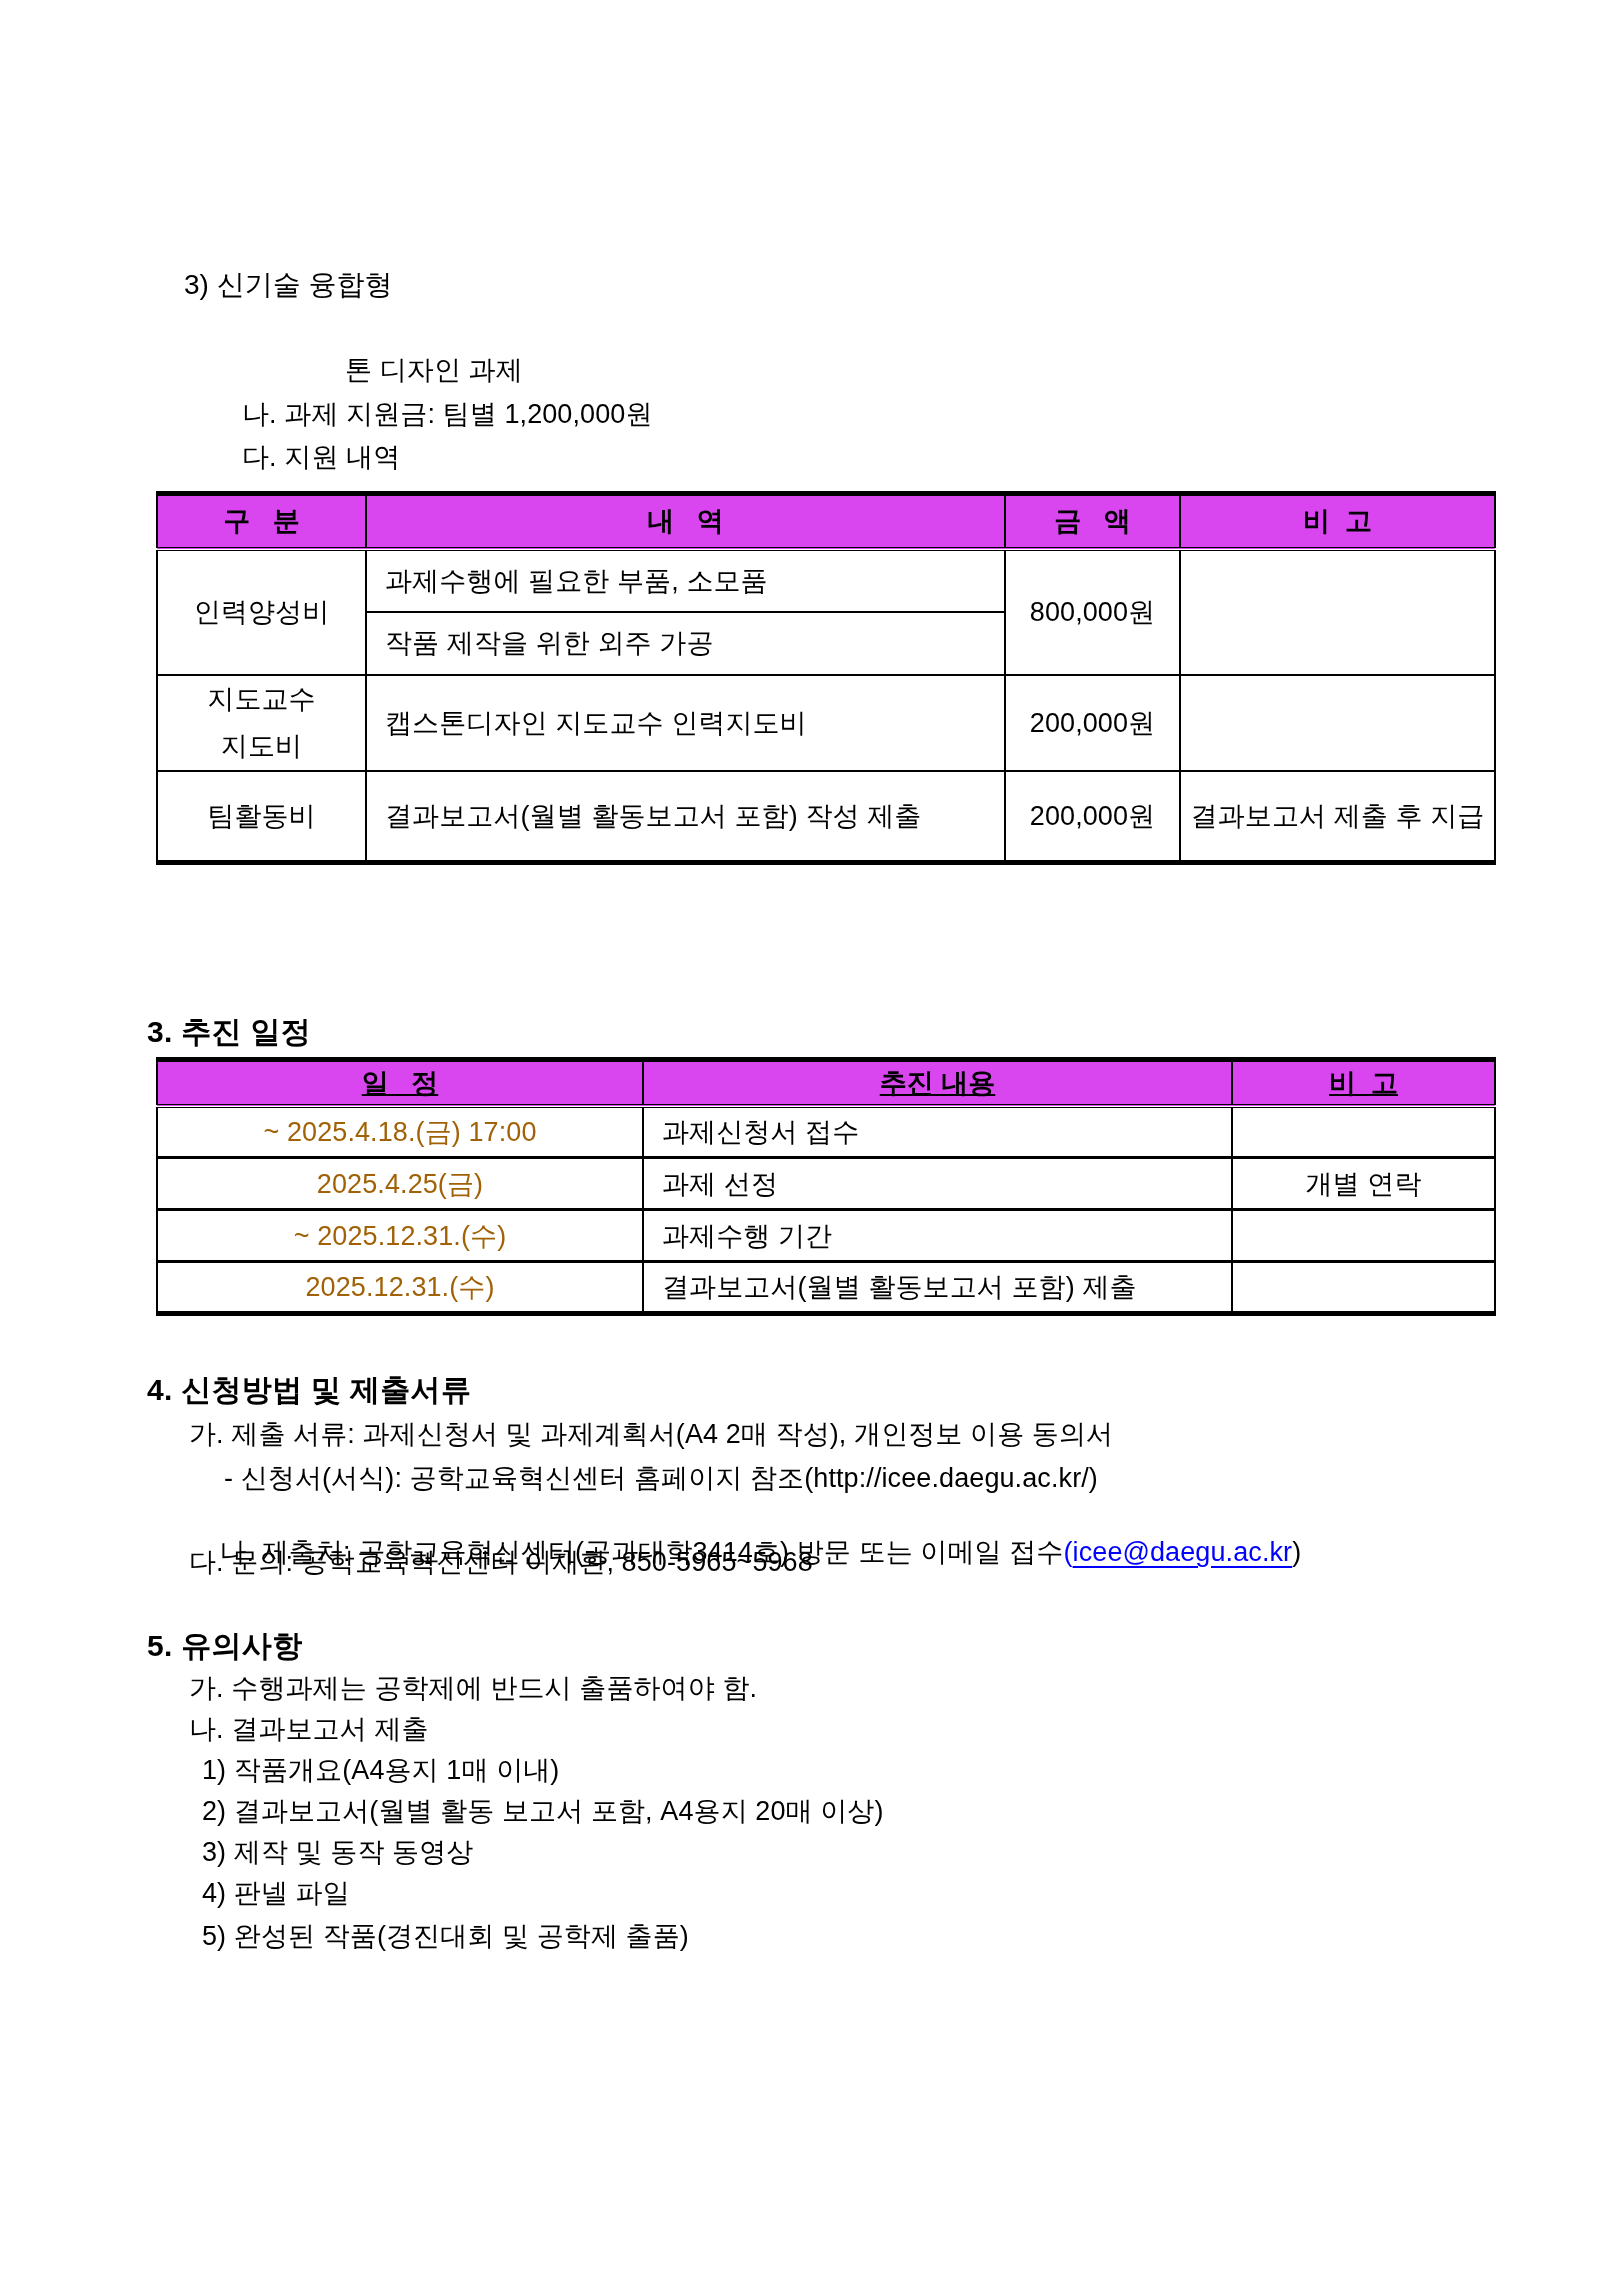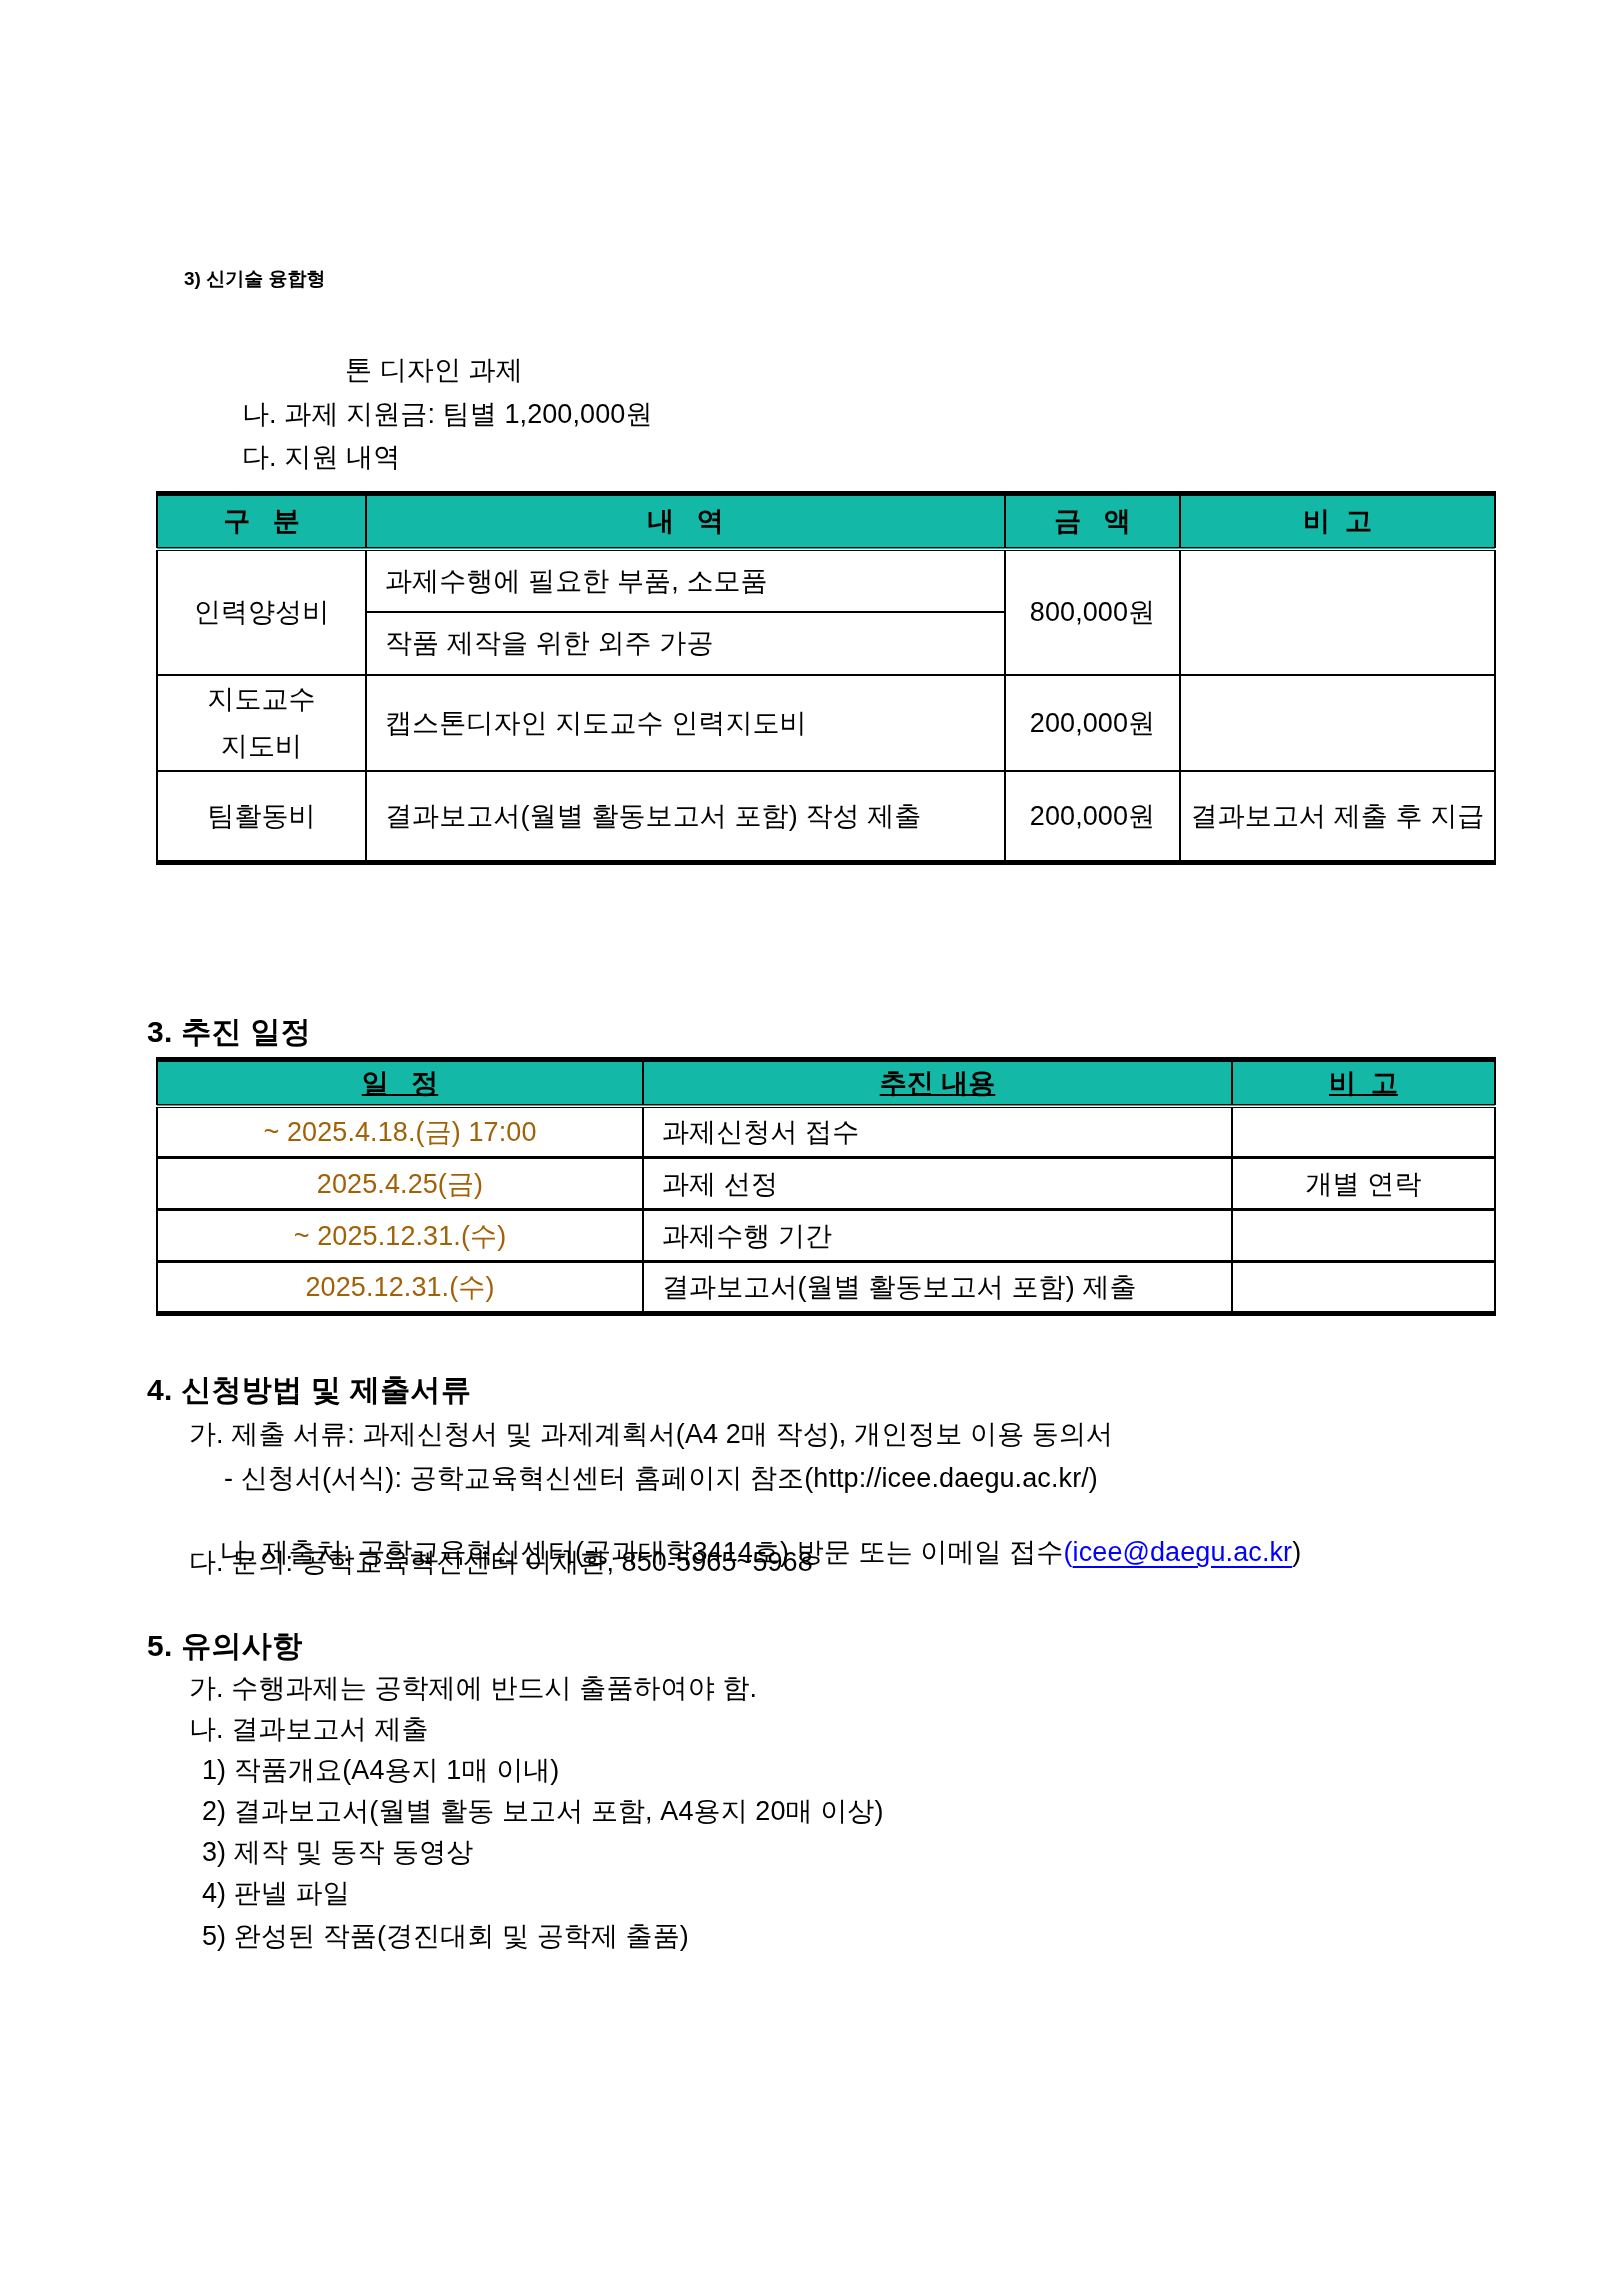--- a/index.html
+++ b/index.html
@@ -14,22 +14,22 @@
     overflow: hidden;
   }
   .abs { position: absolute; }
   .sec-heading {
     font-size: 30px;
     font-weight: bold;
     letter-spacing: 0.3px;
     white-space: pre;
   }
   .sub-heading {
-    font-size: 19px;
-    font-weight: bold;
+    font-size: 28px;
+    font-weight: normal;
     white-space: pre;
   }
   .body-line {
     font-size: 27px;
     white-space: pre;
     letter-spacing: 0.1px;
   }
   .justify-line {
     font-size: 27px;
     text-align: justify;
@@ -50,21 +50,21 @@
     border-collapse: collapse;
     table-layout: fixed;
     background: #ffffff;
   }
   table.doc-tbl {
     border: 2.6px solid #000;
     border-top: 5.9px solid #000;
     border-bottom: 5.9px solid #000;
   }
   .doc-tbl th {
-    background: #14b8a6;
+    background: #d946ef;
     font-size: 27px;
     font-weight: bold;
     text-align: center;
     vertical-align: middle;
     border: 2px solid #000;
     border-bottom: 4.6px double #000;
     white-space: pre;
   }
   .doc-tbl td {
     font-size: 27px;

